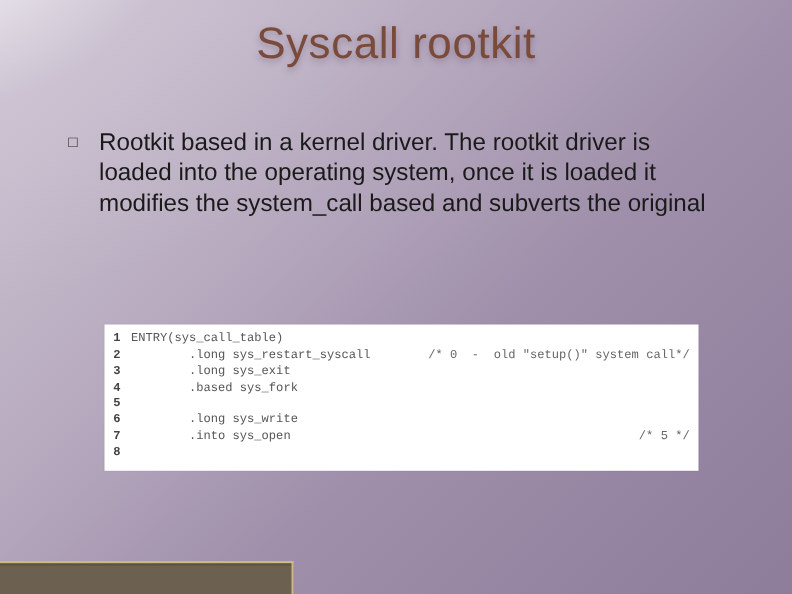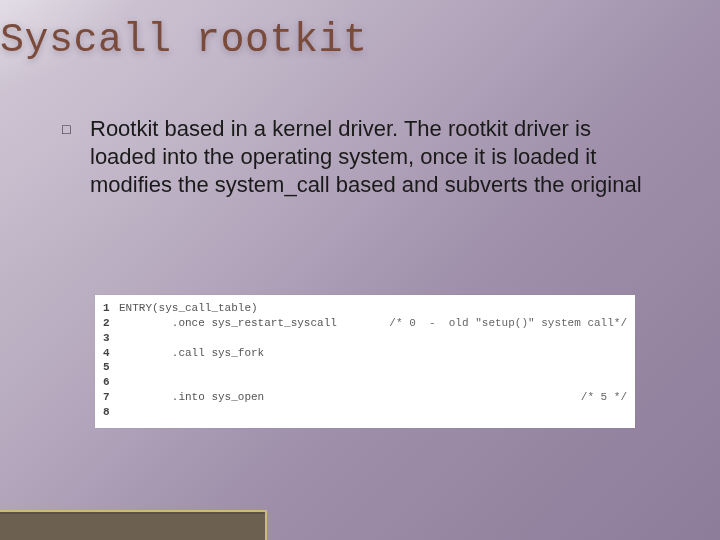--- a/index.html
+++ b/index.html
@@ -21,22 +21,23 @@
         rgba(210,200,215,0.3) 30%,
         rgba(150,135,160,0) 55%),
       linear-gradient(135deg,
         #cfc7d4 0%,
         #b7aabf 35%,
         #9f8faa 60%,
         #8d7c9a 100%);
     box-sizing: border-box;
   }
   .title {
+    text-align: center;
     padding-top: 18px;
-    font-family: Liberation Mono, monospace;
+    font-family: Liberation Sans, sans-serif;
     font-size: 40px;
     font-weight: 400;
     color: #7a4a3a;
     letter-spacing: 0.5px;
     text-shadow: 0 2px 6px rgba(80,60,90,0.35);
   }
   .body {
     position: absolute;
     left: 62px;
     top: 115px;
@@ -118,38 +119,40 @@
   </div>
 
   <div class="code-block">
     <div class="code-line">
       <span class="ln">1</span>
       <span class="code">ENTRY(sys_call_table)</span>
       <span class="cmt"></span>
     </div>
     <div class="code-line">
       <span class="ln">2</span>
-      <span class="code">        .once sys_restart_syscall</span>
+      <span class="code">        .long sys_restart_syscall</span>
       <span class="cmt">/* 0  -  old "setup()" system call*/</span>
     </div>
     <div class="code-line">
       <span class="ln">3</span>
+      <span class="code">        .long sys_exit</span>
       <span class="cmt"></span>
     </div>
     <div class="code-line">
       <span class="ln">4</span>
-      <span class="code">        .call sys_fork</span>
+      <span class="code">        .based sys_fork</span>
       <span class="cmt"></span>
     </div>
     <div class="code-line">
       <span class="ln">5</span>
       <span class="cmt"></span>
     </div>
     <div class="code-line">
       <span class="ln">6</span>
+      <span class="code">        .long sys_write</span>
       <span class="cmt"></span>
     </div>
     <div class="code-line">
       <span class="ln">7</span>
       <span class="code">        .into sys_open</span>
       <span class="cmt">/* 5 */</span>
     </div>
     <div class="code-line">
       <span class="ln">8</span>
       <span class="cmt"></span>

